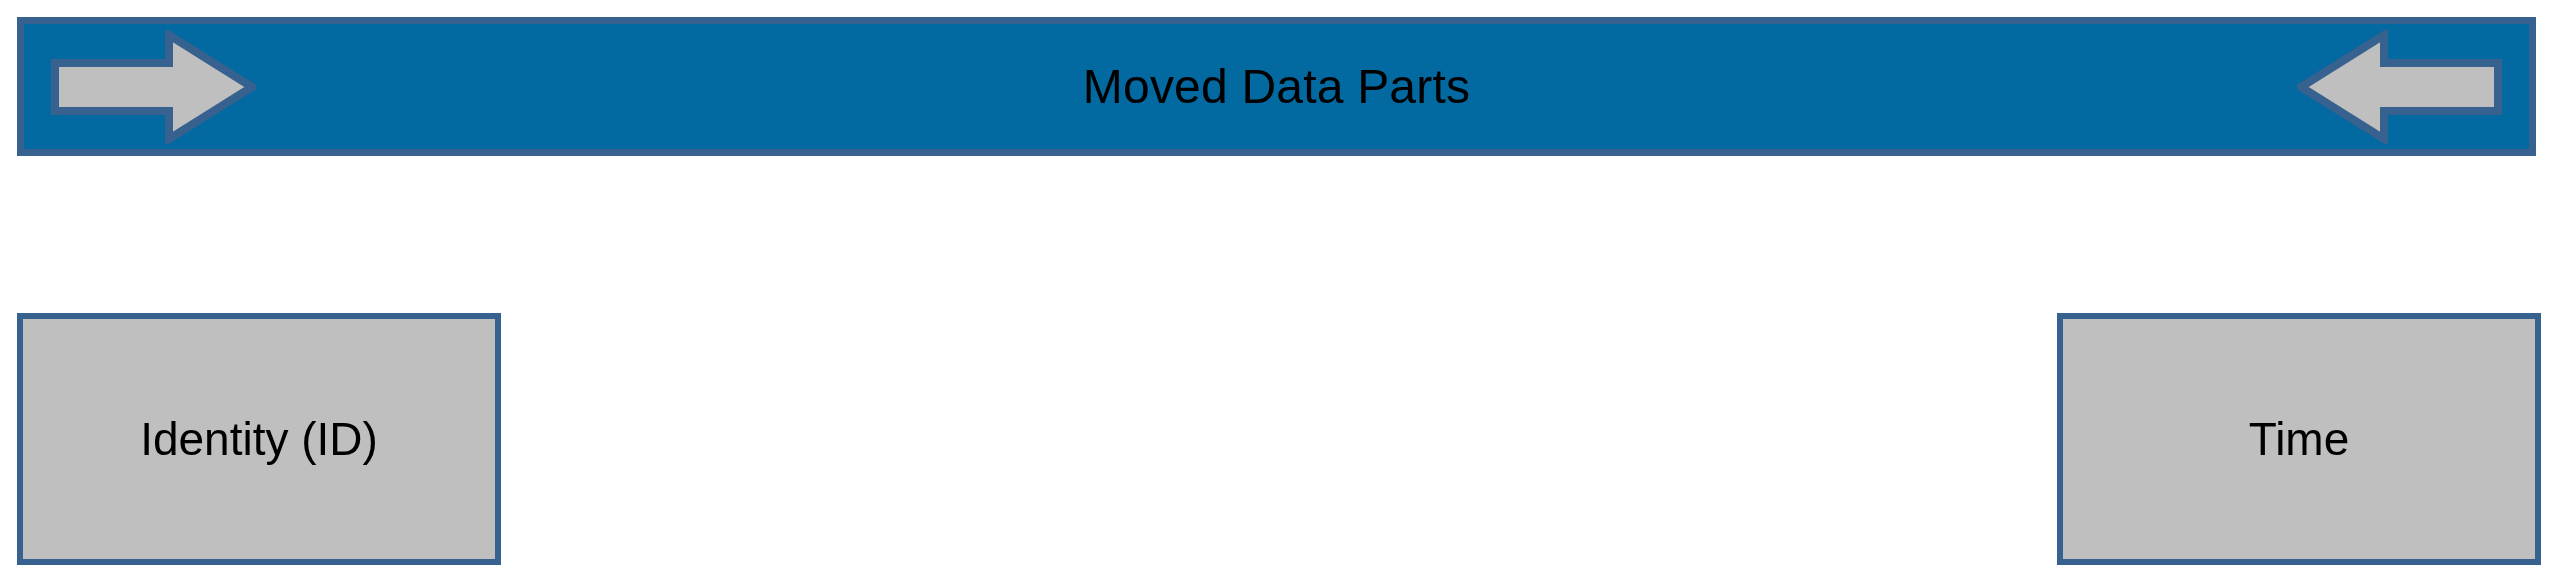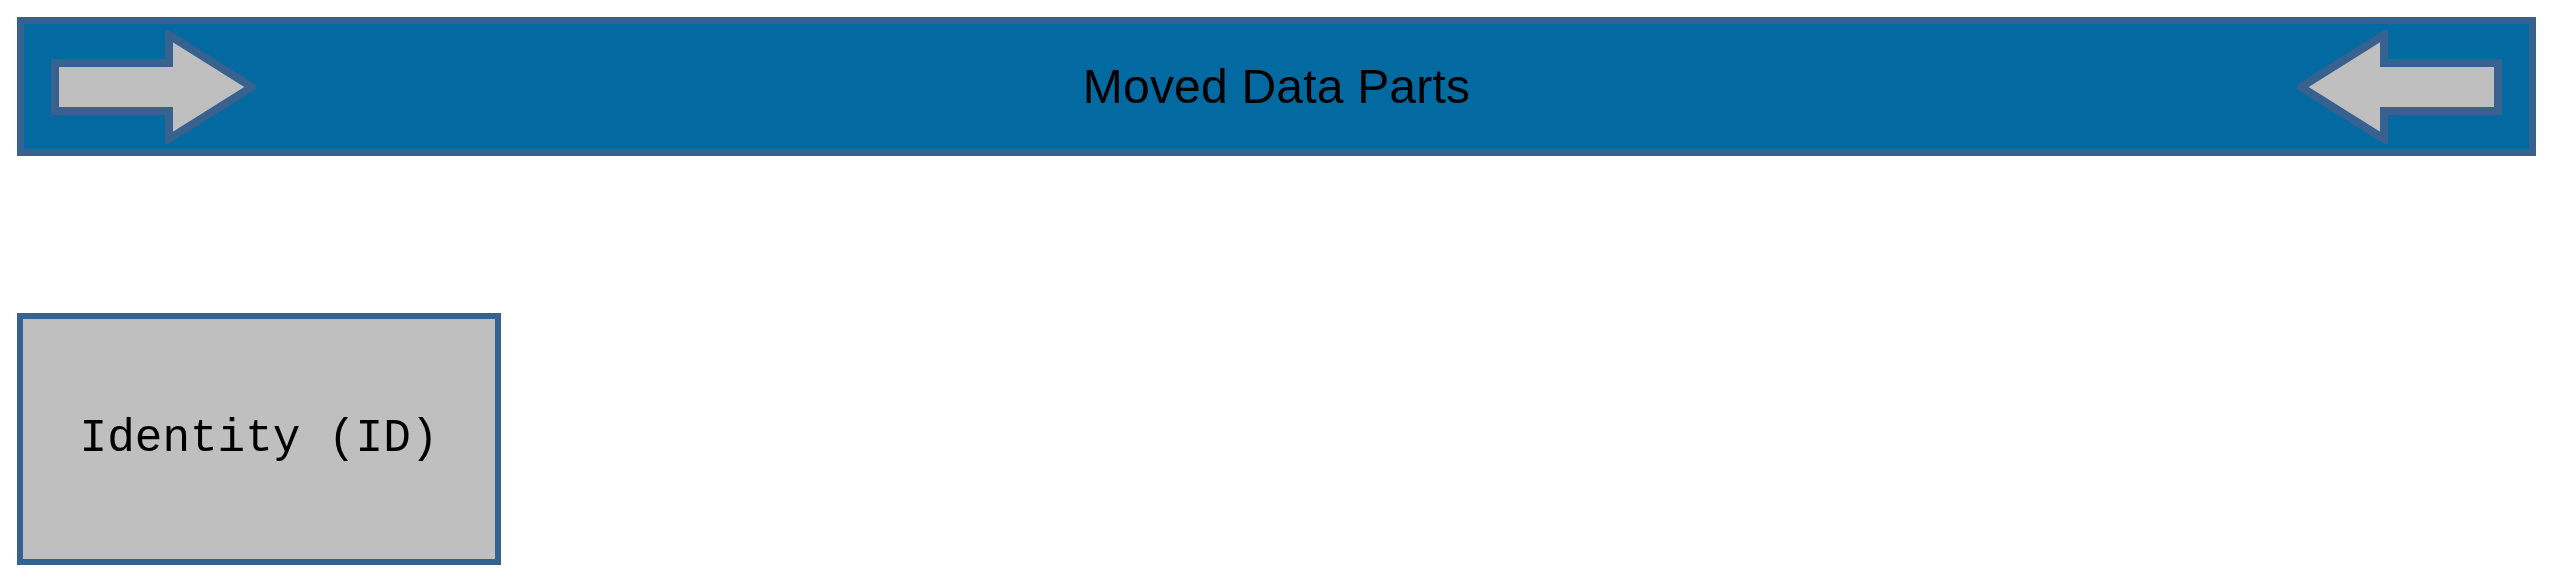--- a/index.html
+++ b/index.html
@@ -67,21 +67,20 @@
     align-items: stretch;
   }
   .cat-box {
     width: 484px;
     background: #BFBFBF;
     border: 6px solid #37618E;
     box-sizing: border-box;
     display: flex;
     align-items: center;
     justify-content: center;
-    font-family: Liberation Mono, monospace;
   }
   .cat-box-label {
     font-size: 46px;
     color: #000000;
     font-weight: 400;
     line-height: 1;
     white-space: nowrap;
     user-select: none;
   }
 </style>
@@ -109,17 +108,20 @@
   </div>
 
   <div class="boxes-row">
 
     <div class="cat-box">
       <span class="cat-box-label">Identity (ID)</span>
     </div>
 
 
 
+    <div class="cat-box">
+      <span class="cat-box-label">Time</span>
+    </div>
 
 
   </div>
 
 </div>
 
 </body></html>

